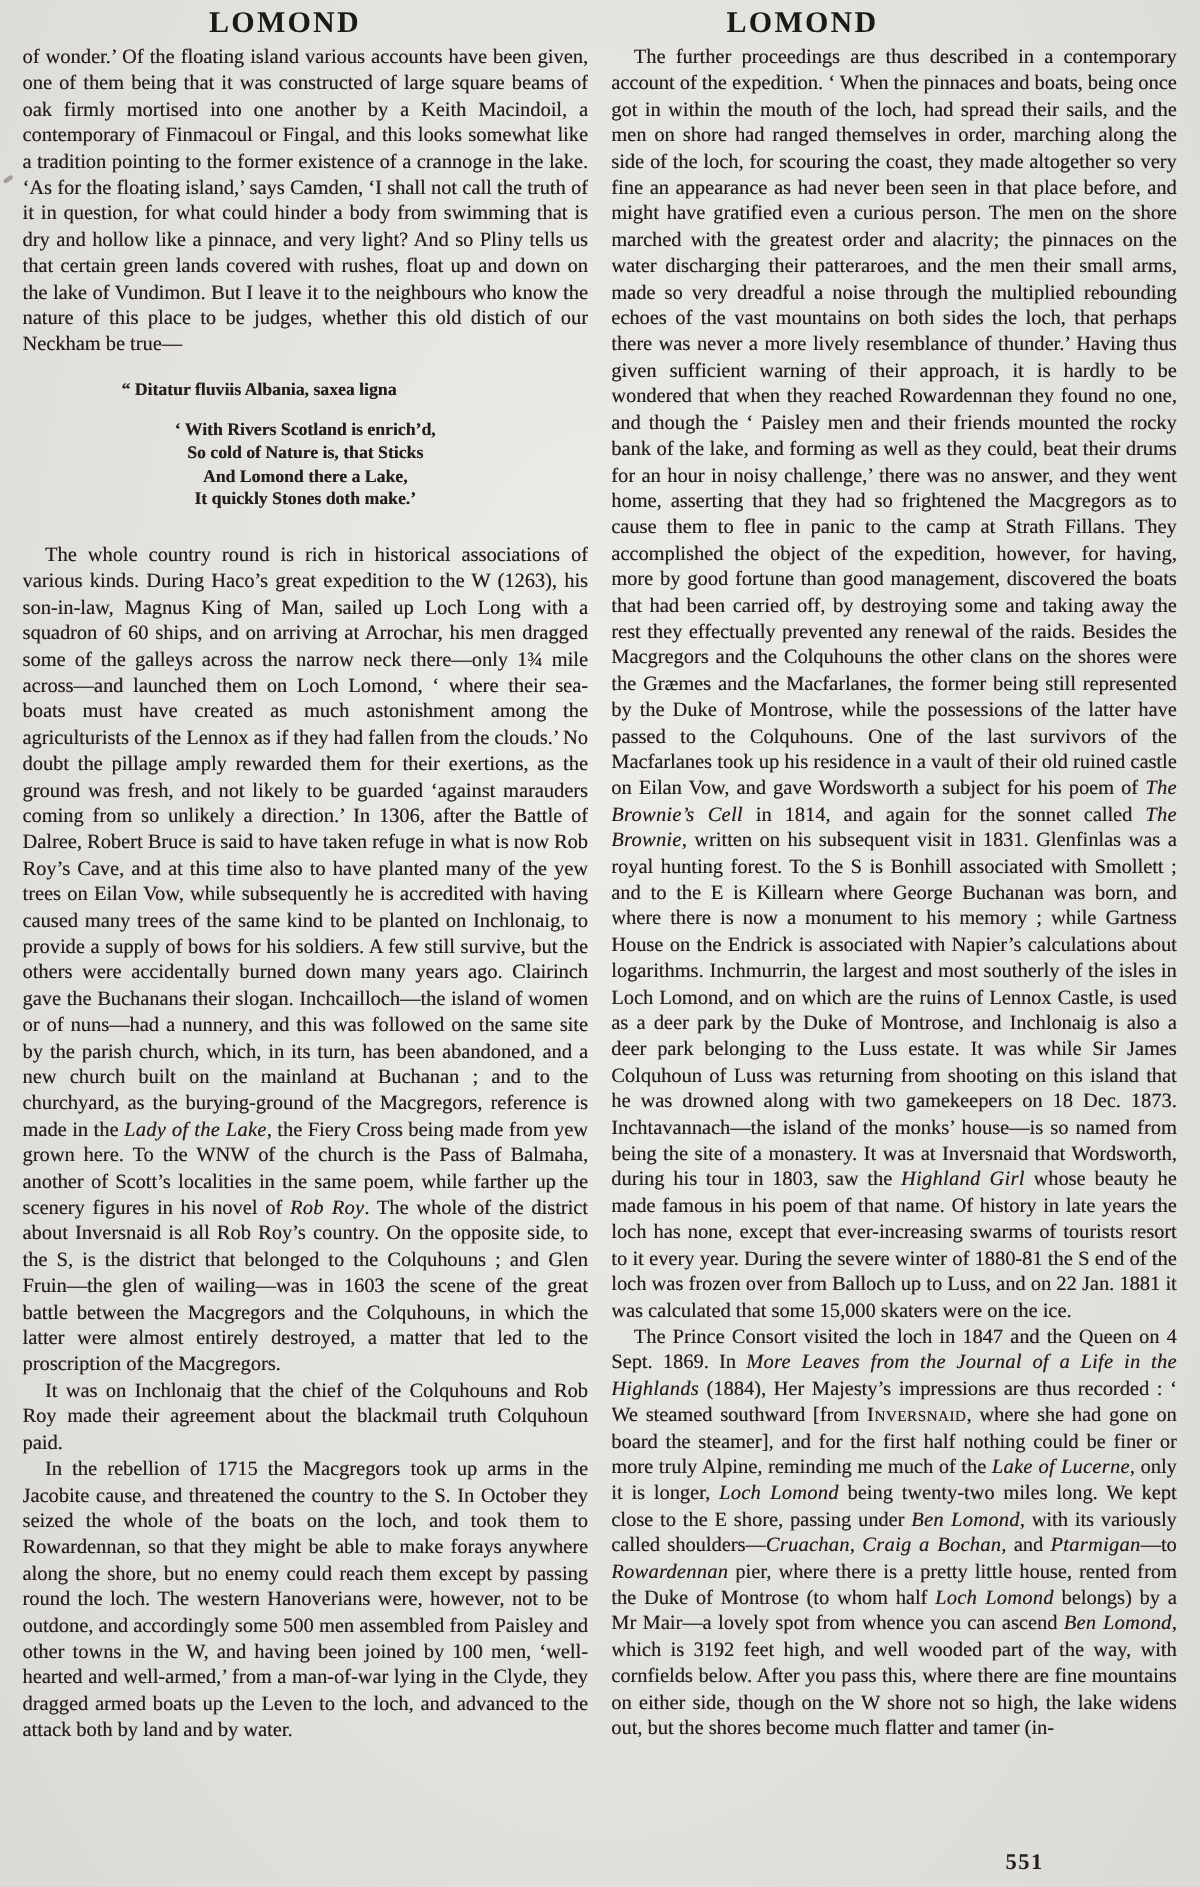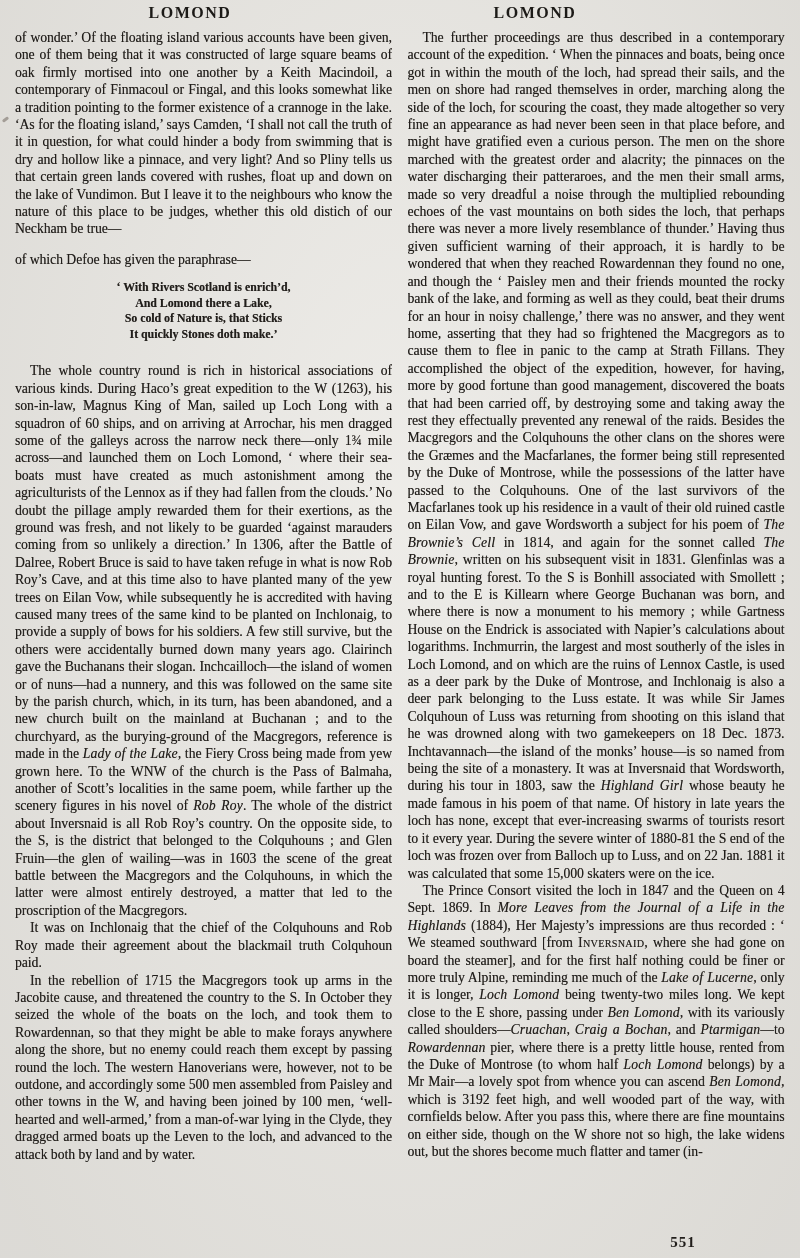--- a/index.html
+++ b/index.html
@@ -17,21 +17,21 @@
     width:800px;height:1258px;
     background:
       radial-gradient(ellipse at 50% 40%, rgba(255,255,255,0.25), rgba(0,0,0,0.05) 95%),
       var(--paper);
     overflow:hidden;
     color:var(--ink);
   }
   .running-head{
     position:absolute;top:4px;width:200px;
     text-align:center;
-    font-weight:bold;font-size:16px;letter-spacing:1.5px;
+    font-weight:bold;font-size:20px;letter-spacing:1.5px;
     color:#1c1a17;
   }
   .running-head.left{left:90px;}
   .running-head.right{left:435px;}
   .columns{
     position:absolute;left:15px;top:29px;
     display:flex;align-items:flex-start;
     height:1213px;
   }
   .column{
@@ -78,26 +78,26 @@
 
 <div class="page">
   <div class="margin-mark"></div>
   <div class="running-head left">LOMOND</div>
   <div class="running-head right">LOMOND</div>
 
   <div class="columns">
     <div class="column" id="left-col">
         <p class="body">of wonder.’  Of the floating island various accounts have been given, one of them being that it was constructed of large square beams of oak firmly mortised into one another by a Keith Macindoil, a contemporary of Finmacoul or Fingal, and this looks somewhat like a tradition pointing to the former existence of a crannoge in the lake.  ‘As for the floating island,’ says Camden, ‘I shall not call the truth of it in question, for what could hinder a body from swimming that is dry and hollow like a pinnace, and very light?  And so Pliny tells us that certain green lands covered with rushes, float up and down on the lake of Vundimon.  But I leave it to the neighbours who know the nature of this place to be judges, whether this old distich of our Neckham be true—</p>
         <div class="latin-quote">
+          <span class="vline">“ Ditatur fluviis Albania, saxea ligna</span>
         </div>
-        <p class="body">of which Defoe has given the paraphrase—</p>
         <div class="verse">
           <span class="vline">‘ With Rivers Scotland is enrich’d,</span>
+          <span class="vline">So cold of Nature is, that Sticks</span>
           <span class="vline">And Lomond there a Lake,</span>
-          <span class="vline">So cold of Nature is, that Sticks</span>
           <span class="vline">It quickly Stones doth make.’</span>
         </div>
         <p class="body indent">The whole country round is rich in historical associations of various kinds.  During Haco’s great expedition to the W (1263), his son-in-law, Magnus King of Man, sailed up Loch Long with a squadron of 60 ships, and on arriving at Arrochar, his men dragged some of the galleys across the narrow neck there—only 1¾ mile across—and launched them on Loch Lomond, ‘ where their sea-boats must have created as much astonishment among the agriculturists of the Lennox as if they had fallen from the clouds.’  No doubt the pillage amply rewarded them for their exertions, as the ground was fresh, and not likely to be guarded ‘against marauders coming from so unlikely a direction.’  In 1306, after the Battle of Dalree, Robert Bruce is said to have taken refuge in what is now Rob Roy’s Cave, and at this time also to have planted many of the yew trees on Eilan Vow, while subsequently he is accredited with having caused many trees of the same kind to be planted on Inchlonaig, to provide a supply of bows for his soldiers.  A few still survive, but the others were accidentally burned down many years ago.  Clairinch gave the Buchanans their slogan.  Inchcailloch—the island of women or of nuns—had a nunnery, and this was followed on the same site by the parish church, which, in its turn, has been abandoned, and a new church built on the mainland at Buchanan ; and to the churchyard, as the burying-ground of the Macgregors, reference is made in the <i>Lady of the Lake</i>, the Fiery Cross being made from yew grown here.  To the WNW of the church is the Pass of Balmaha, another of Scott’s localities in the same poem, while farther up the scenery figures in his novel of <i>Rob Roy</i>.  The whole of the district about Inversnaid is all Rob Roy’s country.  On the opposite side, to the S, is the district that belonged to the Colquhouns ; and Glen Fruin—the glen of wailing—was in 1603 the scene of the great battle between the Macgregors and the Colquhouns, in which the latter were almost entirely destroyed, a matter that led to the proscription of the Macgregors.</p>
         <p class="body indent">It was on Inchlonaig that the chief of the Colquhouns and Rob Roy made their agreement about the blackmail truth Colquhoun paid.</p>
         <p class="body indent">In the rebellion of 1715 the Macgregors took up arms in the Jacobite cause, and threatened the country to the S.  In October they seized the whole of the boats on the loch, and took them to Rowardennan, so that they might be able to make forays anywhere along the shore, but no enemy could reach them except by passing round the loch.  The western Hanoverians were, however, not to be outdone, and accordingly some 500 men assembled from Paisley and other towns in the W, and having been joined by 100 men, ‘well-hearted and well-armed,’ from a man-of-war lying in the Clyde, they dragged armed boats up the Leven to the loch, and advanced to the attack both by land and by water.</p>
       </div>
     <div class="divider"></div>
     <div class="column" id="right-col">
         <p class="body indent">The further proceedings are thus described in a contemporary account of the expedition.  ‘ When the pinnaces and boats, being once got in within the mouth of the loch, had spread their sails, and the men on shore had ranged themselves in order, marching along the side of the loch, for scouring the coast, they made altogether so very fine an appearance as had never been seen in that place before, and might have gratified even a curious person.  The men on the shore marched with the greatest order and alacrity; the pinnaces on the water discharging their patteraroes, and the men their small arms, made so very dreadful a noise through the multiplied rebounding echoes of the vast mountains on both sides the loch, that perhaps there was never a more lively resemblance of thunder.’  Having thus given sufficient warning of their approach, it is hardly to be wondered that when they reached Rowardennan they found no one, and though the ‘ Paisley men and their friends mounted the rocky bank of the lake, and forming as well as they could, beat their drums for an hour in noisy challenge,’ there was no answer, and they went home, asserting that they had so frightened the Macgregors as to cause them to flee in panic to the camp at Strath Fillans.  They accomplished the object of the expedition, however, for having, more by good fortune than good management, discovered the boats that had been carried off, by destroying some and taking away the rest they effectually prevented any renewal of the raids.  Besides the Macgregors and the Colquhouns the other clans on the shores were the Græmes and the Macfarlanes, the former being still represented by the Duke of Montrose, while the possessions of the latter have passed to the Colquhouns.  One of the last survivors of the Macfarlanes took up his residence in a vault of their old ruined castle on Eilan Vow, and gave Wordsworth a subject for his poem of <i>The Brownie’s Cell</i> in 1814, and again for the sonnet called <i>The Brownie</i>, written on his subsequent visit in 1831.  Glenfinlas was a royal hunting forest.  To the S is Bonhill associated with Smollett ; and to the E is Killearn where George Buchanan was born, and where there is now a monument to his memory ; while Gartness House on the Endrick is associated with Napier’s calculations about logarithms.  Inchmurrin, the largest and most southerly of the isles in Loch Lomond, and on which are the ruins of Lennox Castle, is used as a deer park by the Duke of Montrose, and Inchlonaig is also a deer park belonging to the Luss estate.  It was while Sir James Colquhoun of Luss was returning from shooting on this island that he was drowned along with two gamekeepers on 18 Dec. 1873.  Inchtavannach—the island of the monks’ house—is so named from being the site of a monastery.  It was at Inversnaid that Wordsworth, during his tour in 1803, saw the <i>Highland Girl</i> whose beauty he made famous in his poem of that name.  Of history in late years the loch has none, except that ever-increasing swarms of tourists resort to it every year.  During the severe winter of 1880-81 the S end of the loch was frozen over from Balloch up to Luss, and on 22 Jan. 1881 it was calculated that some 15,000 skaters were on the ice.</p>
         <p class="body indent">The Prince Consort visited the loch in 1847 and the Queen on 4 Sept. 1869.  In <i>More Leaves from the Journal of a Life in the Highlands</i> (1884), Her Majesty’s impressions are thus recorded : ‘ We steamed southward [from <span class="sc">Inversnaid</span>, where she had gone on board the steamer], and for the first half nothing could be finer or more truly Alpine, reminding me much of the <i>Lake of Lucerne</i>, only it is longer, <i>Loch Lomond</i> being twenty-two miles long.  We kept close to the E shore, passing under <i>Ben Lomond</i>, with its variously called shoulders—<i>Cruachan</i>, <i>Craig a Bochan</i>, and <i>Ptarmigan</i>—to <i>Rowardennan</i> pier, where there is a pretty little house, rented from the Duke of Montrose (to whom half <i>Loch Lomond</i> belongs) by a Mr Mair—a lovely spot from whence you can ascend <i>Ben Lomond</i>, which is 3192 feet high, and well wooded part of the way, with cornfields below.  After you pass this, where there are fine mountains on either side, though on the W shore not so high, the lake widens out, but the shores become much flatter and tamer (in-</p>

